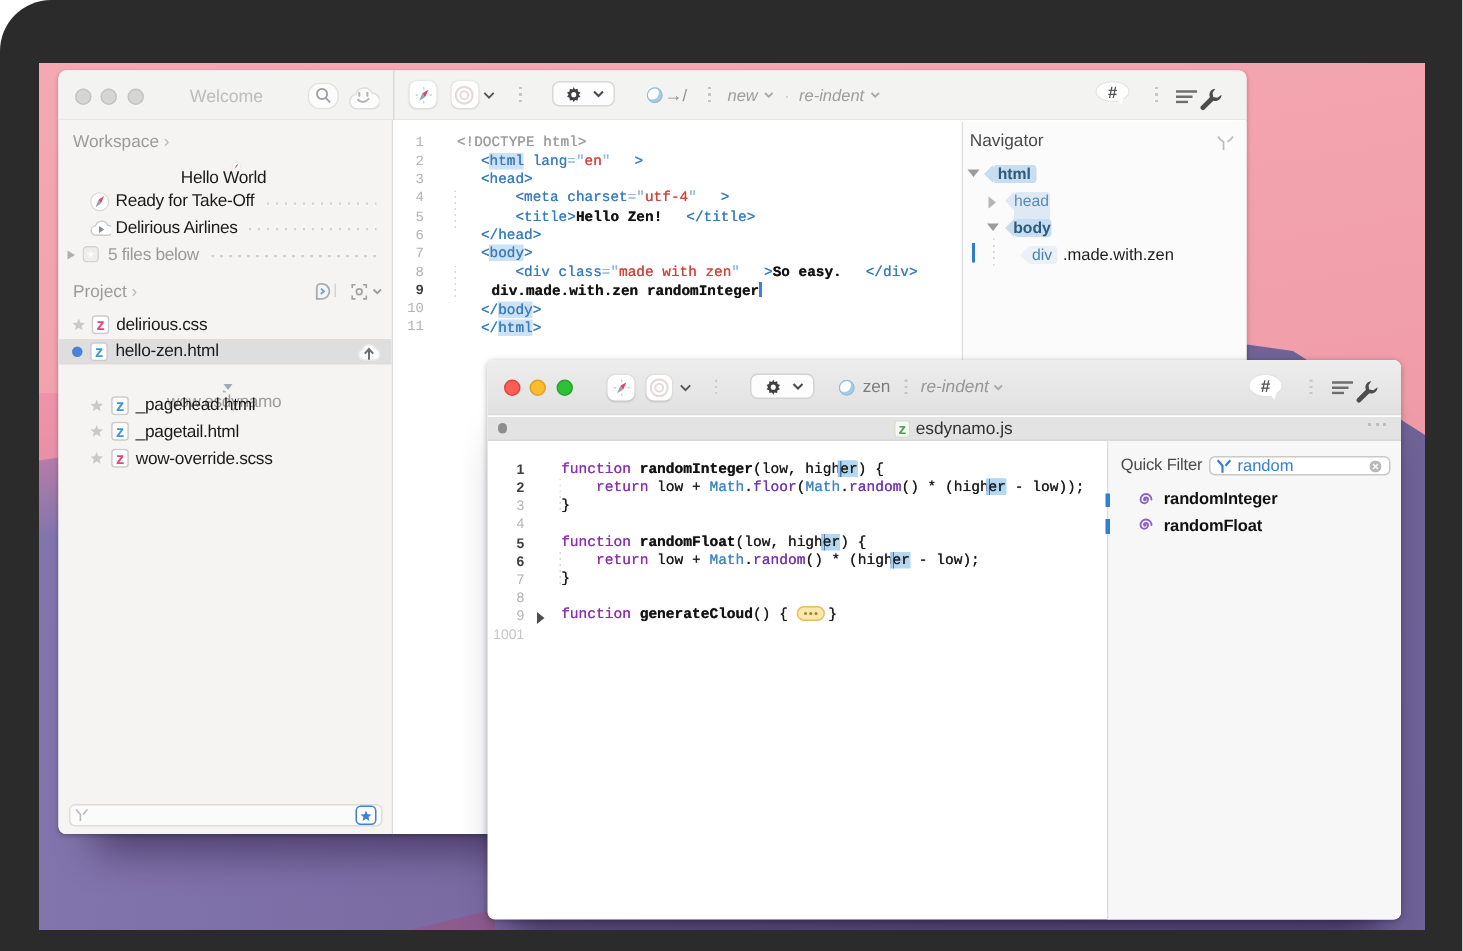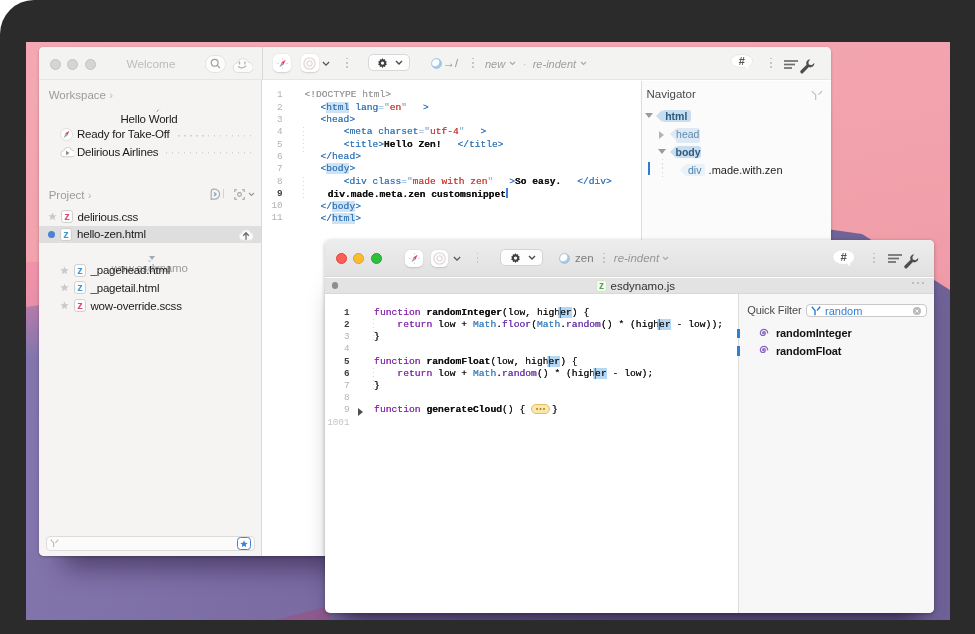--- a/index.html
+++ b/index.html
@@ -50,21 +50,21 @@
   .ui{font-size:11.5px;color:#1a1a1a;letter-spacing:-0.2px;}
   .gr{color:#9b9b9b;}
   .tlg{background:#d5d5d5;border:0.5px solid #c3c3c3;}
   .btnw{background:#fff;border-radius:5px;box-shadow:0 0.5px 1.5px rgba(0,0,0,.15);}
   .ital{font-style:italic;color:#969696;text-align:center;}
   .vdots{width:1.6px;background-image:repeating-linear-gradient(#c6c6c6 0 1.5px,transparent 1.5px 4.2px);}
   .leader{flex:1;margin:0 4px 0 8px;background-image:repeating-linear-gradient(90deg,#d2d2d2 0 1.5px,transparent 1.5px 6px);background-position:0 62%;background-size:100% 1.5px;background-repeat:no-repeat;}
   .row{display:flex;align-items:center;position:absolute;left:0;width:216px;height:17.8px;}
   .pill{position:absolute;font-family:"Liberation Sans",sans-serif;}
   .codef{font-family:"Liberation Mono",monospace;font-size:9.7px;line-height:12.2px;white-space:pre;color:#1b1b1b;text-shadow:0 0 0.45px;}
-  .gutf{font-family:Liberation Mono, monospace;font-size:9.3px;line-height:12.2px;color:#b3b3b3;text-align:right;white-space:pre;}
+  .gutf{font-family:Liberation Sans, sans-serif;font-size:9.3px;line-height:12.2px;color:#b3b3b3;text-align:right;white-space:pre;}
   .gutf b{color:#3e3e3e;}
 </style>
 </head>
 <body>
 <div class="a" id="bezel"></div>
 <div class="a" id="screen">
   <div class="a" id="purple"></div>
   <div class="a" id="softl"></div>
   <div class="a" id="hotpink"></div>
 
@@ -173,20 +173,29 @@
       <span class="ui" style="margin-left:3px;">Delirious Airlines</span>
         <span class="leader" style="height:10px;"></span>
     </div>
     <div class="row" style="top:78.4px;">
       <svg style="margin-left:21px;" width="13" height="13" viewBox="0 0 13 13">
           <circle cx="6.5" cy="6.5" r="6" fill="#fff" stroke="#d8d8d8" stroke-width="0.8"></circle>
           <path d="M9.4 2.7 L5.7 5.1 L7.3 7.6 Z" fill="#ea3a70"></path>
           <path d="M3.6 10.3 L7.3 7.6 L5.7 5.1 Z" fill="#93a5ad"></path>
         </svg>
       <span class="ui" style="margin-left:4px;">Ready for Take-Off</span>
+        <span class="leader" style="height:10px;"></span>
+    </div>
+    <div class="row" style="top:114px;">
+      <span style="margin-left:6px;width:0;height:0;border-left:5px solid #b0b0b0;border-top:3.5px solid transparent;border-bottom:3.5px solid transparent;"></span>
+      <svg style="margin-left:5px;" width="11" height="11" viewBox="0 0 11 11">
+          <rect x="0.5" y="0.5" width="10" height="10" rx="2.5" fill="#ededec" stroke="#d2d2d2" stroke-width="0.9"></rect>
+          <path d="M5.5 2.5 L6.2 4.6 L8.4 4.6 L6.6 5.9 L7.3 8 L5.5 6.7 L3.7 8 L4.4 5.9 L2.6 4.6 L4.8 4.6 Z" fill="#fbfbfb"></path>
+        </svg>
+      <span class="ui gr" style="margin-left:6px;">5 files below</span>
         <span class="leader" style="height:10px;"></span>
     </div>
     <div class="a" style="left:9.7px;top:141.5px;font-size:11.5px;color:#9b9b9b;">Project <span style="color:#b9b9b9;">›</span></div>
     <svg class="a" style="left:169.5px;top:140.5px;" width="12" height="13" viewBox="0 0 12 13">
         <path d="M2.2 12 L2.2 3.8 A2.6 2.6 0 0 1 4.8 1.2 L5.6 1.2 A5 5 0 0 1 5.6 11.2 L2.2 11.2" fill="none" stroke="#a6aeb4" stroke-width="1.2"></path>
         <path d="M4.9 4.4 L7 6.2 L4.9 8" fill="none" stroke="#76a3bd" stroke-width="1.2"></path>
       </svg>
     <div class="a" style="left:184px;top:142px;width:1px;height:9px;background:#d3d3d3;"></div>
     <svg class="a" style="left:194.5px;top:141.5px;" width="11" height="11" viewBox="0 0 11 11">
         <path d="M0.8 3 L0.8 0.8 L3 0.8 M8 0.8 L10.2 0.8 L10.2 3 M10.2 8 L10.2 10.2 L8 10.2 M3 10.2 L0.8 10.2 L0.8 8" fill="none" stroke="#a2a2a2" stroke-width="1.1"></path>
@@ -278,38 +287,38 @@
 10
 11</div>
     <div class="a code" style="left:265.6px;top:42.45px;"><span class="gry">&lt;!DOCTYPE html&gt;</span>
 <span class="blu">&lt;<span class="hlt">html</span> lang</span><span class="lbl">="</span><span class="red">en</span><span class="lbl">"</span><span class="blu">&gt;</span>
 <span class="blu">&lt;head&gt;</span>
     <span class="blu">&lt;meta charset</span><span class="lbl">="</span><span class="red">utf-4</span><span class="lbl">"</span><span class="blu">&gt;</span>
     <span class="blu">&lt;title&gt;</span><span class="bb">Hello Zen!</span><span class="blu">&lt;/title&gt;</span>
 <span class="blu">&lt;/head&gt;</span>
 <span class="blu">&lt;<span class="hlt">body</span>&gt;</span>
     <span class="blu">&lt;div class</span><span class="lbl">="</span><span class="red">made with zen</span><span class="lbl">"</span><span class="blu">&gt;</span><span class="bb">So easy.</span><span class="blu">&lt;/div&gt;</span>
-    <span class="bb">div.made.meta.zen customsnippet</span><span style="display:inline-block;width:1.5px;height:10px;background:#3c82d8;vertical-align:-1.5px;"></span>
+    <span class="bb">div.made.with.zen randomInteger</span><span style="display:inline-block;width:1.5px;height:10px;background:#3c82d8;vertical-align:-1.5px;"></span>
 <span class="blu">&lt;/<span class="hlt">body</span>&gt;</span>
 <span class="blu">&lt;/<span class="hlt">html</span>&gt;</span></div>
 
     <div class="a" style="left:264px;top:80.4px;width:1.3px;height:24.6px;background-image:repeating-linear-gradient(#d8d8d8 0 1.3px,transparent 1.3px 4px);"></div>
     <div class="a" style="left:264px;top:129.6px;width:1.3px;height:24.6px;background-image:repeating-linear-gradient(#d8d8d8 0 1.3px,transparent 1.3px 4px);"></div>
 
     <div class="a" id="bw-nav"></div>
     <div class="a" style="left:607.5px;top:41.3px;font-size:11.5px;color:#4a4a4a;">Navigator</div>
     <svg class="a" style="left:772px;top:42.5px;" width="12" height="11" viewBox="0 0 12 11">
         <path d="M1 1 Q2 2.8 4.7 4.6 L4.7 10 M11 1 Q10 2.8 7.3 4.6" fill="none" stroke="#bababa" stroke-width="1.1"></path>
       </svg>
     <span class="a" style="left:606px;top:65.5px;width:0;height:0;border-top:5px solid #9b9b9b;border-left:4px solid transparent;border-right:4px solid transparent;"></span>
     <span class="a" style="left:617px;top:62.5px;width:0;height:0;border-top:6.25px solid transparent;border-bottom:6.25px solid transparent;border-right:6px solid #c8ddef;"></span>
       <div class="a pill" style="left:622.5px;top:62.5px;width:29.5px;height:12.5px;background:#c8ddef;border-radius:2.5px;font-size:10.5px;font-weight:bold;color:#2b5b7e;text-align:center;line-height:12.5px;">html</div>
     <span class="a" style="left:619.5px;top:83.5px;width:0;height:0;border-left:5px solid #b5b5b5;border-top:4px solid transparent;border-bottom:4px solid transparent;"></span>
     <span class="a" style="left:631px;top:80.5px;width:0;height:0;border-top:6.25px solid transparent;border-bottom:6.25px solid transparent;border-right:6px solid #ddeaf5;"></span>
-      <div class="a pill" style="left:636.5px;top:80.5px;width:24.5px;height:15px;background:#ddeaf5;border-radius:2.5px;font-size:10.5px;color:#5e8cb0;text-align:center;line-height:12.5px;">head</div>
+      <div class="a pill" style="left:636.5px;top:80.5px;width:24.5px;height:28px;background:#ddeaf5;border-radius:2.5px;font-size:10.5px;color:#5e8cb0;text-align:center;line-height:12.5px;">head</div>
     <span class="a" style="left:618.5px;top:101.5px;width:0;height:0;border-top:5px solid #9b9b9b;border-left:4px solid transparent;border-right:4px solid transparent;"></span>
     <span class="a" style="left:631px;top:98.5px;width:0;height:0;border-top:6.25px solid transparent;border-bottom:6.25px solid transparent;border-right:6px solid #c8ddef;"></span>
       <div class="a pill" style="left:636.5px;top:98.5px;width:25px;height:12.5px;background:#c8ddef;border-radius:2.5px;font-size:10.5px;font-weight:bold;color:#2b5b7e;text-align:center;line-height:12.5px;">body</div>
     <div class="a" style="left:608.5px;top:115px;width:2.2px;height:13px;background:#2e7bd1;"></div>
     <div class="a" style="left:622.5px;top:112px;width:1.2px;height:18px;background-image:repeating-linear-gradient(#d6d6d6 0 1.3px,transparent 1.3px 4.2px);"></div>
     <span class="a" style="left:640.5px;top:116.5px;width:0;height:0;border-top:6px solid transparent;border-bottom:6px solid transparent;border-right:6px solid #eaf2f9;"></span>
       <div class="a pill" style="left:646px;top:116.5px;width:19.5px;height:12px;background:#eaf2f9;border-radius:2.5px;font-size:10.5px;color:#4d82ab;text-align:center;line-height:12px;">div</div>
     <div class="a" style="left:669.6px;top:117px;font-size:11px;color:#1d1d1d;">.made.with.zen</div>
   </div>
 

